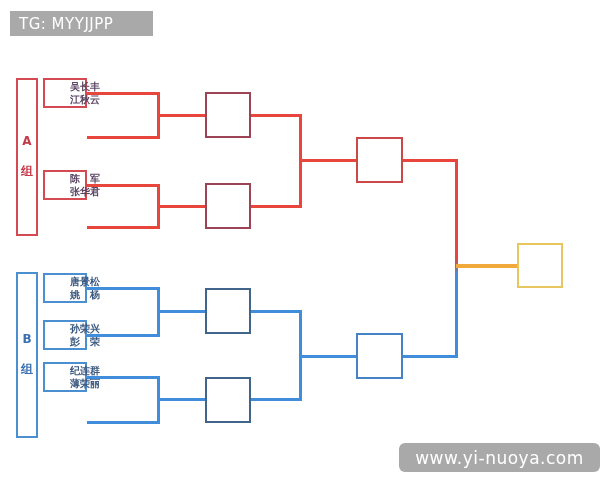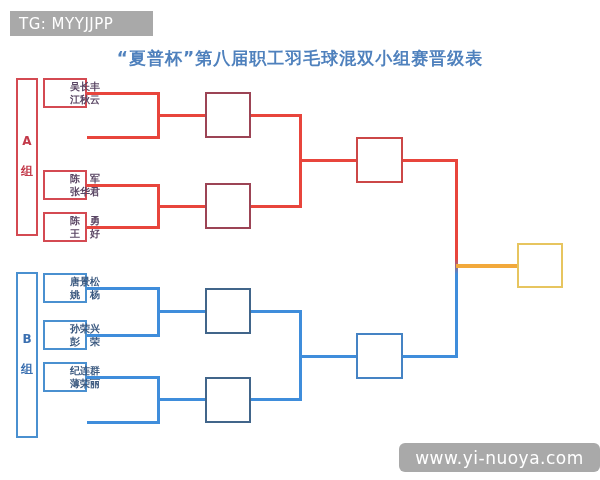--- a/index.html
+++ b/index.html
@@ -55,43 +55,38 @@
   .hl.gold{background:var(--final-line);height:4px;}
   .vl.grand{background:linear-gradient(to bottom,var(--group-a-line) 0%,var(--group-a-line) 50%,var(--group-b-line) 58%,var(--group-b-line) 100%);}
 </style>
 </head>
 <body>
 
 <div class="stage">
 
   <div class="badge top">TG: MYYJJPP</div>
 
-  <div class="title">“夏普杯”第八届职工羽毛球混双小组赛晋级表</div>
 
   <div class="glabel a">
     <span>A</span>
     <span>组</span>
   </div>
 
   <div class="glabel b">
     <span>B</span>
     <span>组</span>
   </div>
 
   <div class="team a" style="top:78px">
     <div>吴长丰</div>
     <div>江秋云</div>
   </div>
   <div class="team a" style="top:170px">
     <div>陈　军</div>
     <div>张华君</div>
-  </div>
-  <div class="team a" style="top:212px">
-    <div>陈　勇</div>
-    <div>王　好</div>
   </div>
 
   <div class="team b" style="top:273px">
     <div>唐景松</div>
     <div>姚　杨</div>
   </div>
   <div class="team b" style="top:362px">
     <div>纪连群</div>
     <div>薄荣丽</div>
   </div>

